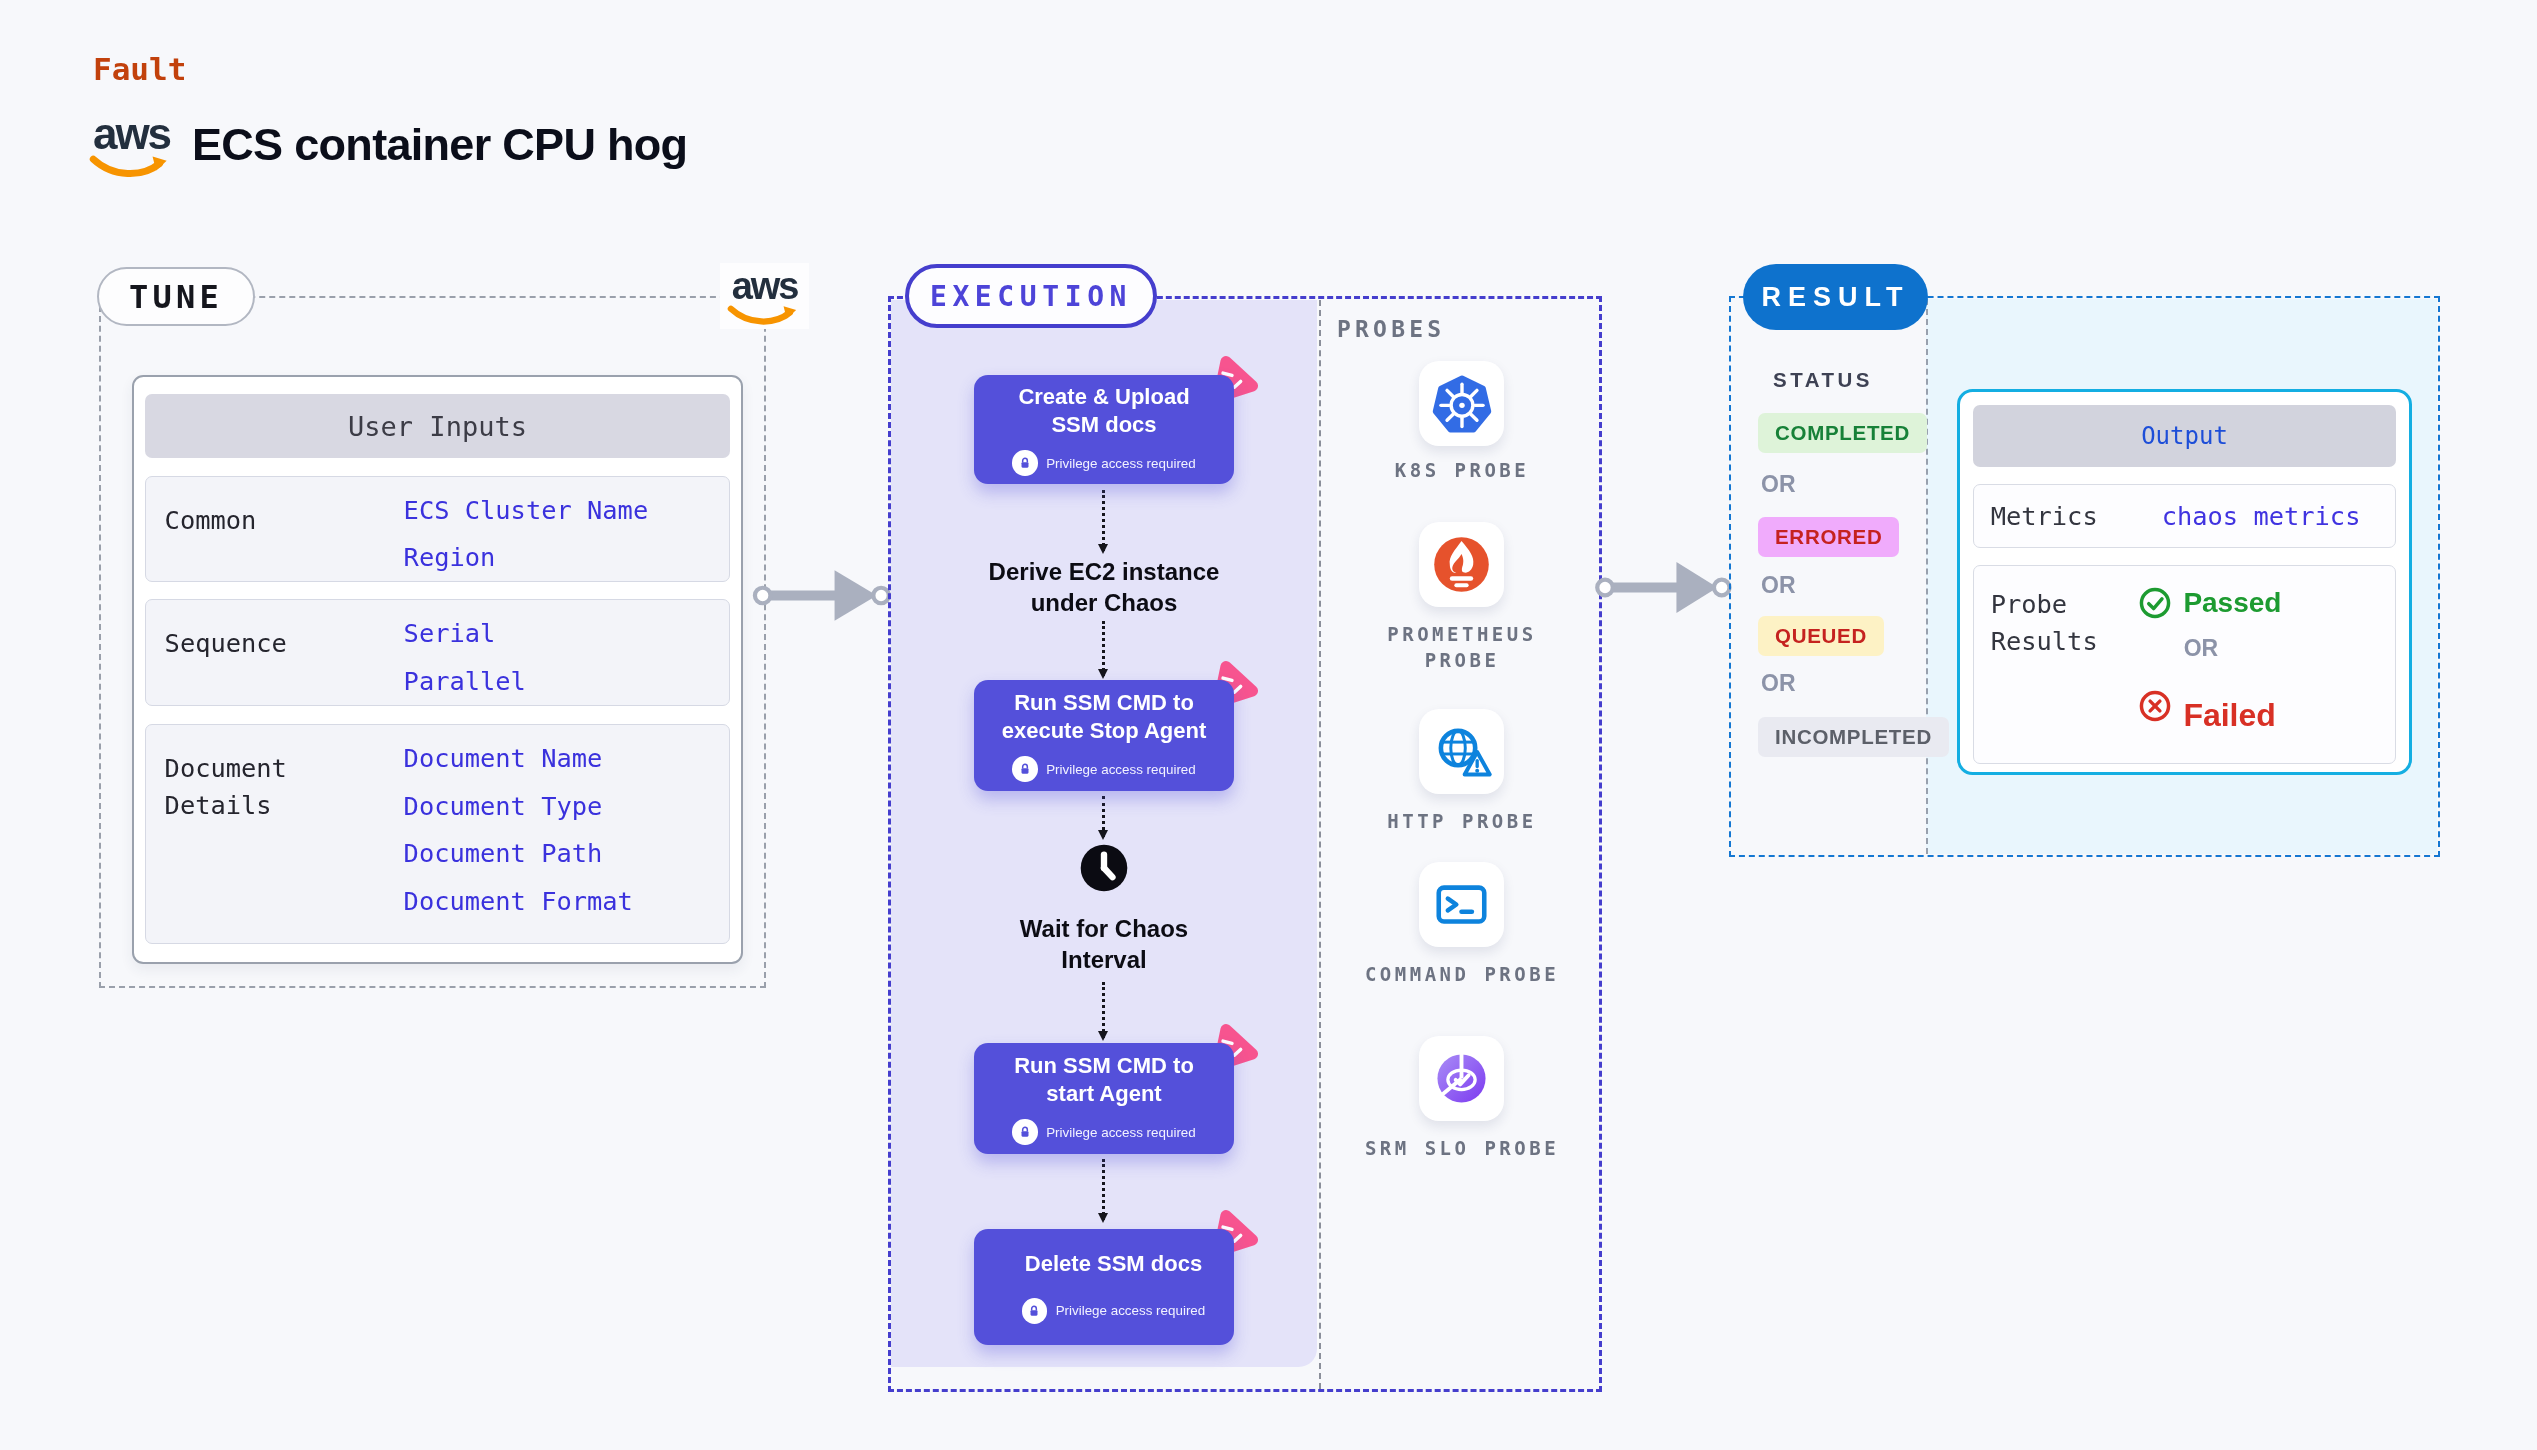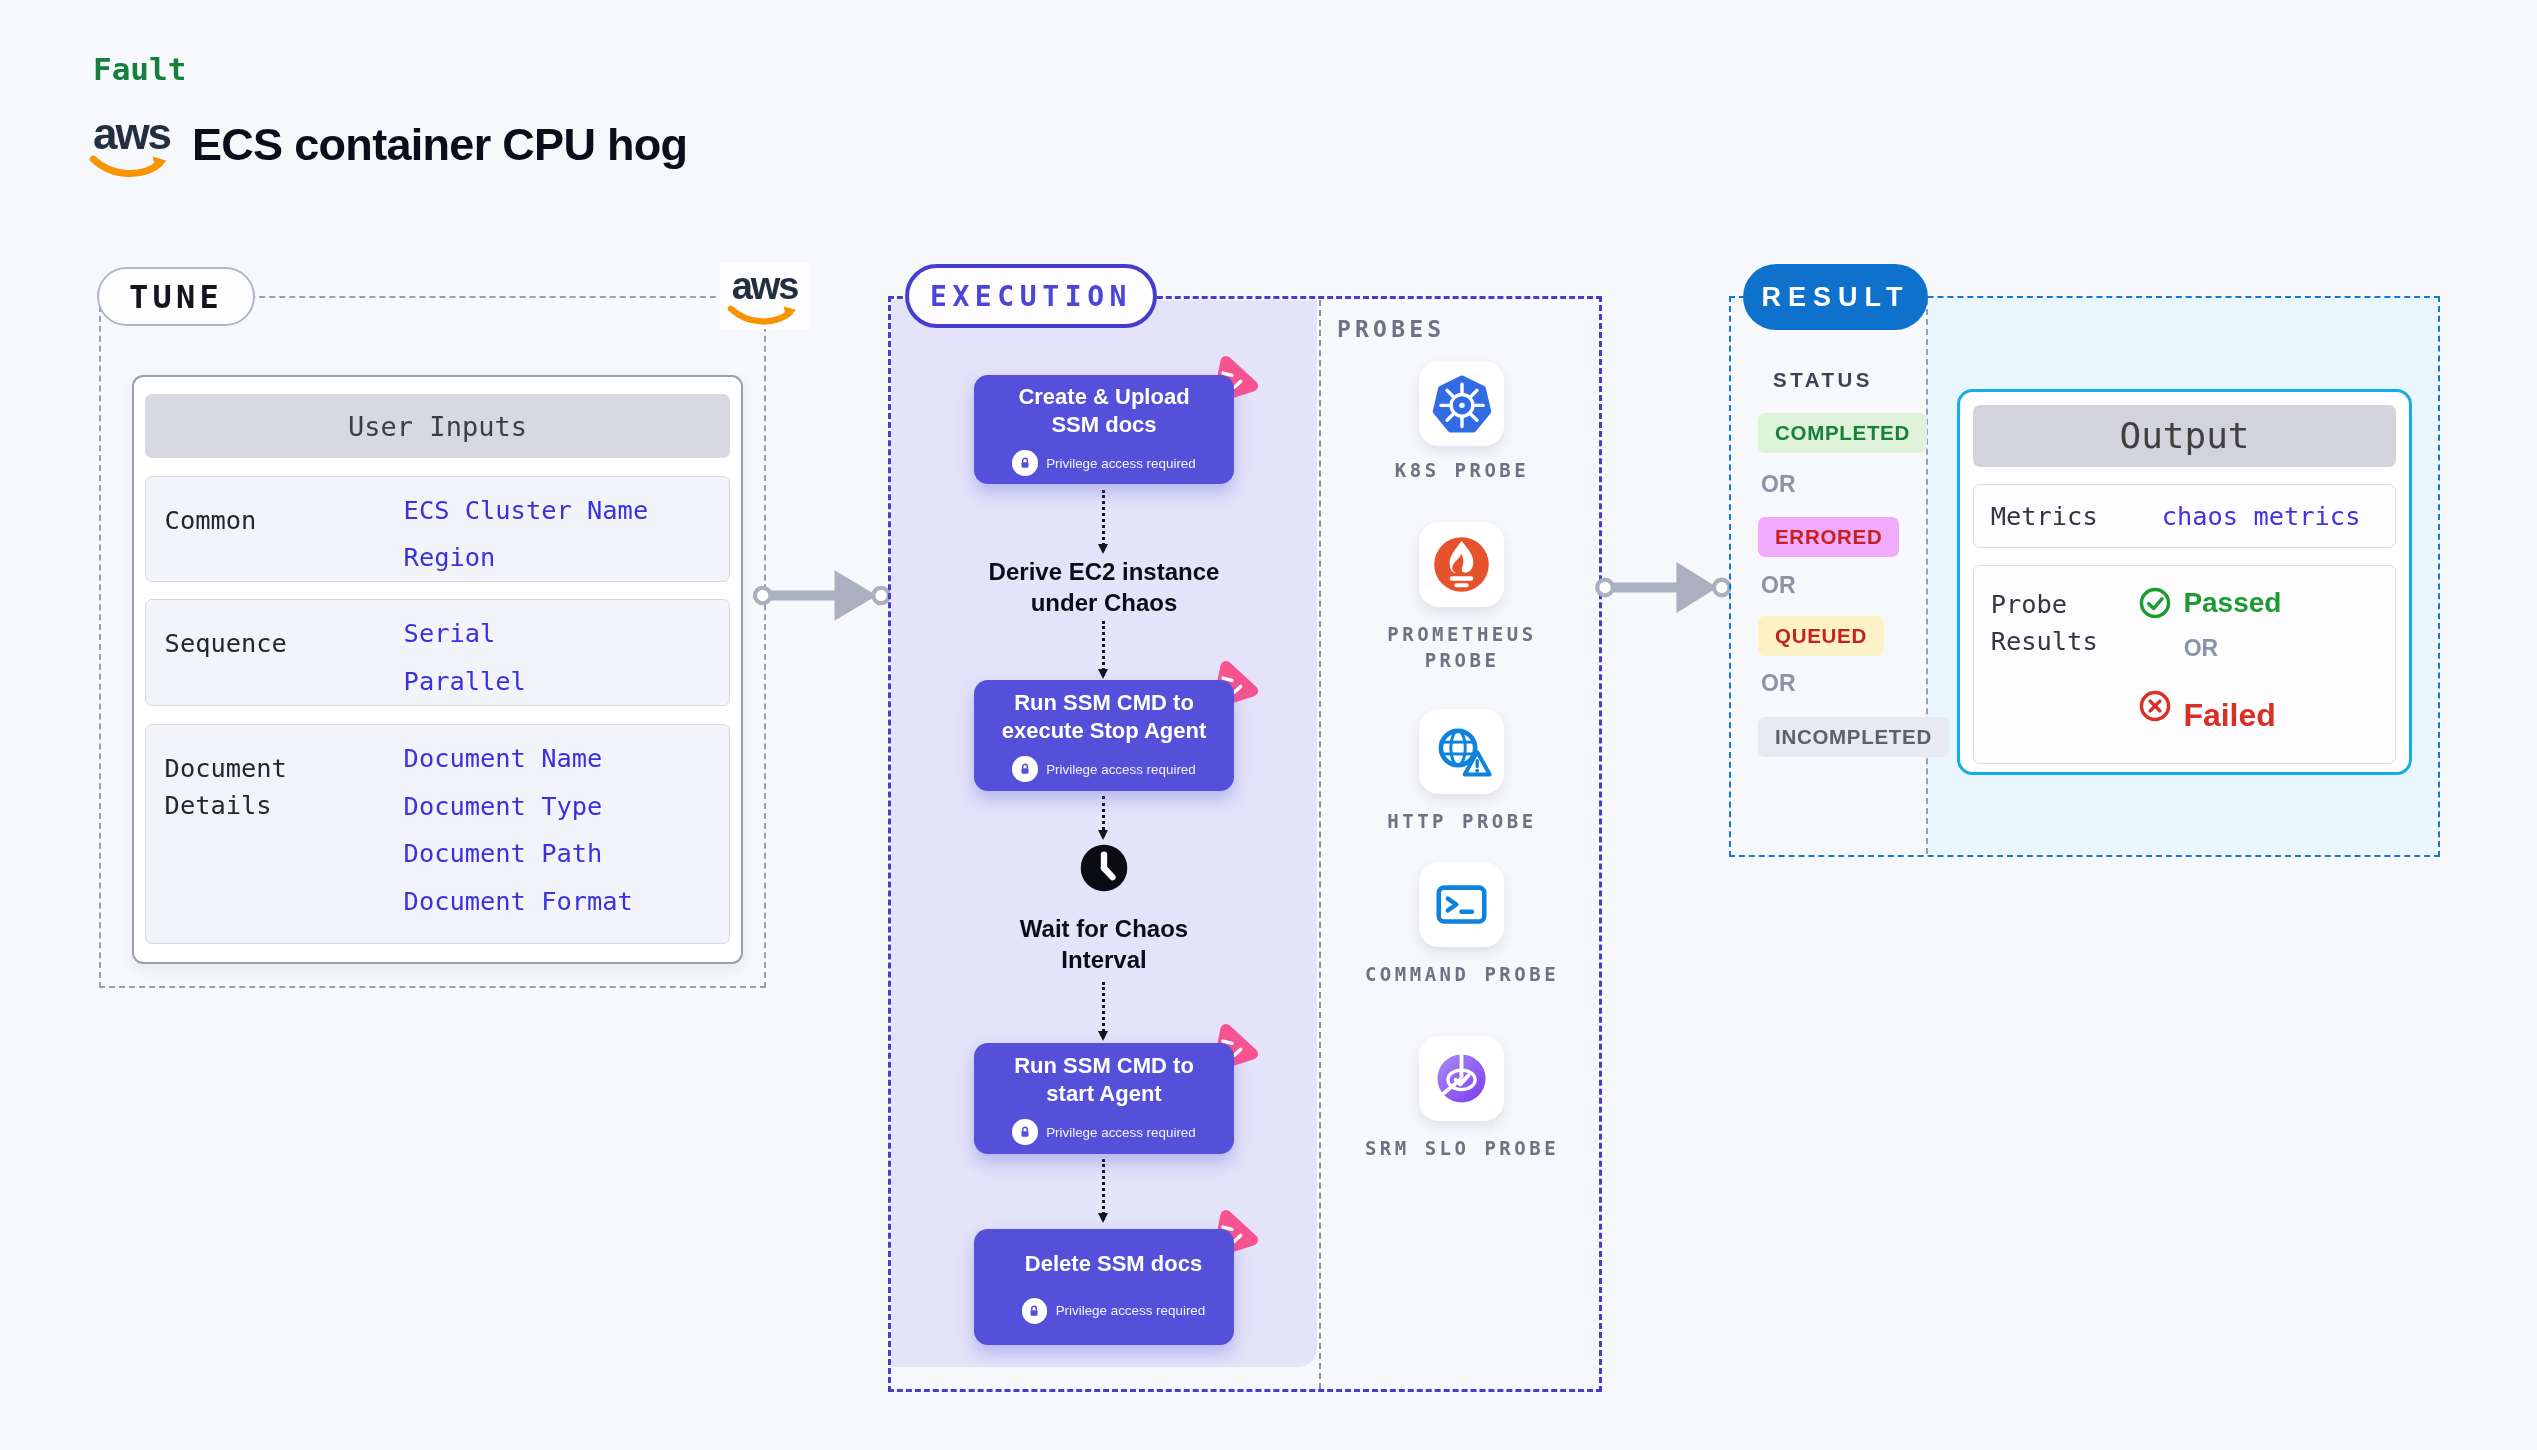--- a/index.html
+++ b/index.html
@@ -3,21 +3,21 @@
 <meta charset="utf-8">
 <style>
   * { margin:0; padding:0; box-sizing:border-box; }
   html,body { background:#f7f8fb; }
   body { font-family:"Liberation Sans", sans-serif; }
   #stage { position:relative; width:2538px; height:1451px; background:#f7f8fb; overflow:hidden; }
 
   .mono { font-family:"DejaVu Sans Mono", monospace; }
 
   
-  .eyebrow { position:absolute; left:93px; top:51px; font-family:"DejaVu Sans Mono",monospace; font-size:31px; font-weight:600; color:#15803d; }
+  .eyebrow { position:absolute; left:93px; top:51px; font-family:"DejaVu Sans Mono",monospace; font-size:31px; font-weight:600; color:#c2410c; }
   .page-title { position:absolute; left:192px; top:119px; font-size:45px; font-weight:bold; color:#0b0e1a; letter-spacing:-0.7px; }
   .aws-logo { position:absolute; width:85px; }
   .aws-logo .aws-word { font-size:44px; font-weight:bold; color:#232f3e; letter-spacing:-2.1px; line-height:41px; display:block; text-align:center; }
   .aws-logo svg { display:block; margin-top:1.4px; }
   .aws-logo-hdr { left:89px; top:113px; }
   .aws-logo-tune { left:720px; top:263px; background:#fdfdfe; padding:5.6px 7px 1.4px 7px; width:89px; z-index:5; }
 
   
   .frame { position:absolute; }
   .tune-frame { left:99px; top:296px; width:667px; height:692px; border:2.8px dashed #9aa0ab; }
@@ -69,21 +69,21 @@
   .status-label { position:absolute; left:1773px; top:368px; font-size:20.5px; font-weight:bold; color:#3e4254; letter-spacing:3.5px; }
   .status-badge { position:absolute; left:1758px; height:40px; border-radius:7px; display:inline-flex; align-items:center; padding:0 17px; font-size:20.5px; font-weight:bold; letter-spacing:0.7px; }
   .badge-completed { background:#def3d9; color:#178138; }
   .badge-errored { background:#f0abfc; color:#c5221f; }
   .badge-queued { background:#fdf2c5; color:#c5221f; }
   .badge-incompleted { background:#e9eaf1; color:#5c6069; }
   .status-or { position:absolute; left:1761px; font-size:23px; font-weight:bold; color:#8c93a8; }
 
   
   .output-card { position:absolute; left:1957px; top:389px; width:455px; height:386px; background:#ffffff; border:3.5px solid #14aee2; border-radius:15.5px; padding:12.7px; }
-  .output-header { height:62px; background:#d2d3dd; border-radius:7px; display:flex; align-items:center; justify-content:center; font-family:"DejaVu Sans Mono",monospace; font-size:36px; color:#404040; }
+  .output-header { height:62px; background:#d2d3dd; border-radius:7px; display:flex; align-items:center; justify-content:center; font-family:"DejaVu Sans Mono",monospace; font-size:24px; color:#1d4ed8; }
   .output-row { margin-top:17px; background:#fdfdff; border:1.4px solid #d9dce5; border-radius:7px; }
   .metrics-row { height:64px; display:flex; align-items:center; }
   .metrics-label { font-family:"DejaVu Sans Mono",monospace; font-size:25.4px; color:#33353f; margin-left:17px; }
   .metrics-value { font-family:"DejaVu Sans Mono",monospace; font-size:25.4px; color:#4033e0; margin-left:64px; }
   .probe-results-row { height:199px; display:flex; padding:20px 0 0 17px; }
   .pr-label { width:148px; font-family:"DejaVu Sans Mono",monospace; font-size:25.4px; color:#33353f; line-height:37px; }
   .pr-values { display:flex; flex-direction:column; gap:15.5px; padding-top:1.4px; }
   .pr-item { display:flex; align-items:center; gap:12.7px; }
   .pr-passed { color:#1d9b31; font-size:28px; font-weight:bold; }
   .pr-failed { color:#d83025; font-size:32px; font-weight:bold;margin-top:20px; }

